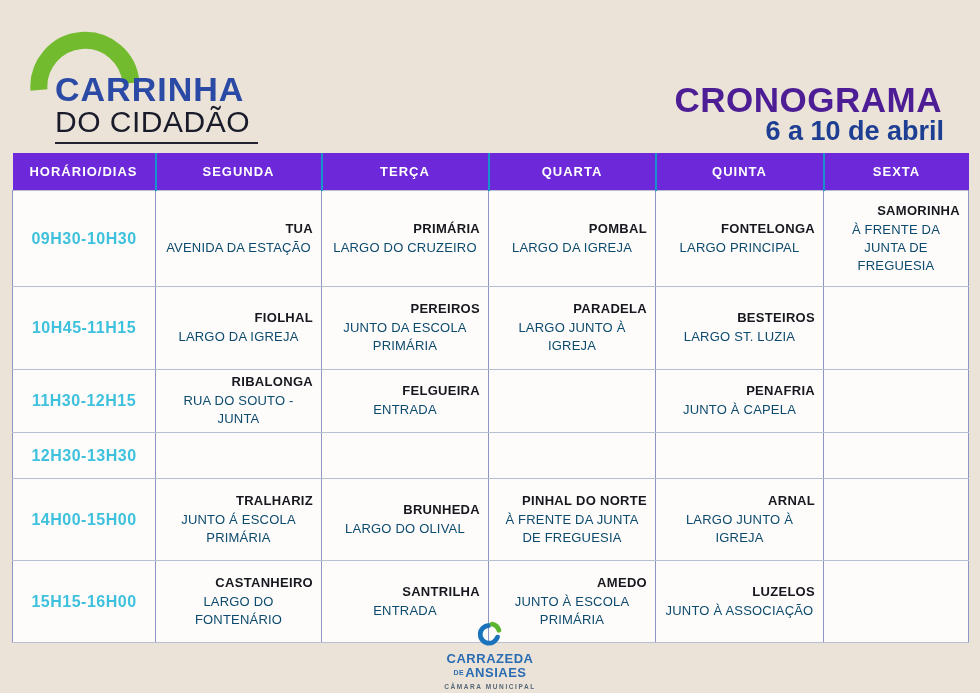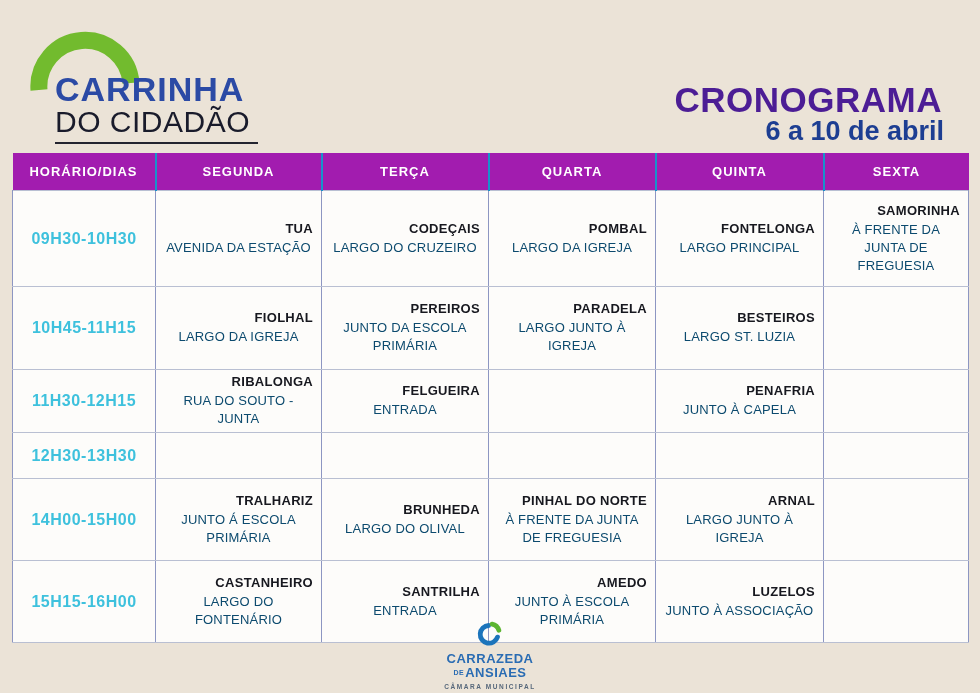--- a/index.html
+++ b/index.html
@@ -36,21 +36,21 @@
   }
   .date-range{font-size:27px;font-weight:700;color:#1d3e92;}
   .week-label{font-size:29px;font-weight:500;color:#20222e;letter-spacing:1px;}
 
   
   table.schedule{
     position:absolute;left:12px;top:153px;width:956px;
     border-collapse:collapse;table-layout:fixed;
   }
   .schedule th{
-    height:37px;background:#a21caf;color:#ffffff;
+    height:37px;background:#6d28d9;color:#ffffff;
     font-size:13px;font-weight:700;letter-spacing:1px;
     border:none;border-left:2px solid #1792cb;
     padding:0;text-align:center;vertical-align:middle;
   }
   .schedule th:first-child{border-left:none;}
   .schedule td{
     background:#fdfcfa;
     border-top:1px solid #b9bfd2;border-bottom:1px solid #b9bfd2;
     border-left:1px solid #8d96c2;border-right:1px solid #8d96c2;
     text-align:center;vertical-align:middle;
@@ -128,21 +128,21 @@
     </tr>
   </thead>
   <tbody>
     <tr class="r1">
       <td class="time-cell">09H30-10H30</td>
       <td>
           <span class="place">TUA</span>
           <span class="location">AVENIDA DA ESTAÇÃO</span>
         </td>
       <td>
-          <span class="place">CODEÇAIS</span>
+          <span class="place">PRIMÁRIA</span>
           <span class="location">LARGO DO CRUZEIRO</span>
         </td>
       <td>
           <span class="place">POMBAL</span>
           <span class="location">LARGO DA IGREJA</span>
         </td>
       <td>
           <span class="place">FONTELONGA</span>
           <span class="location">LARGO PRINCIPAL</span>
         </td>

